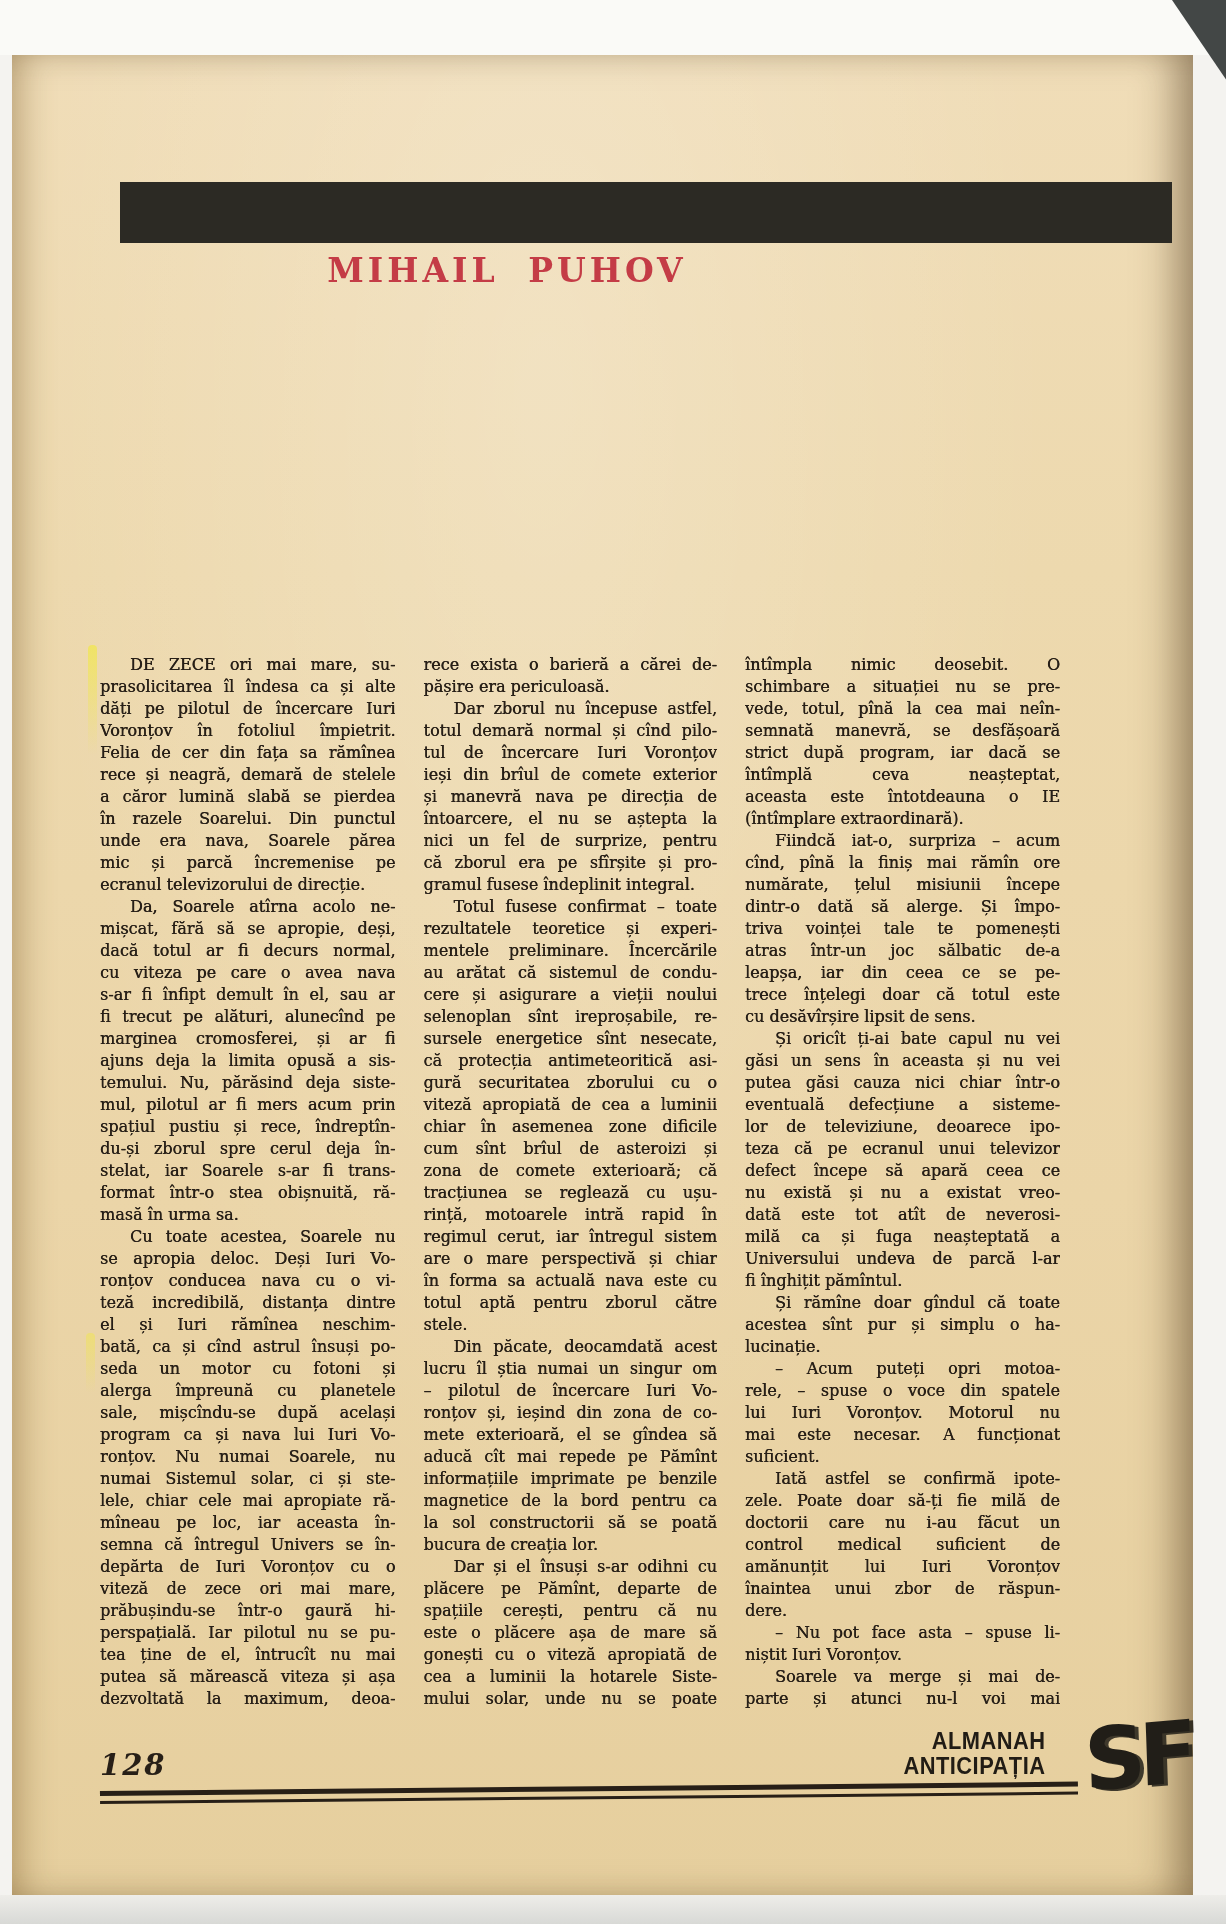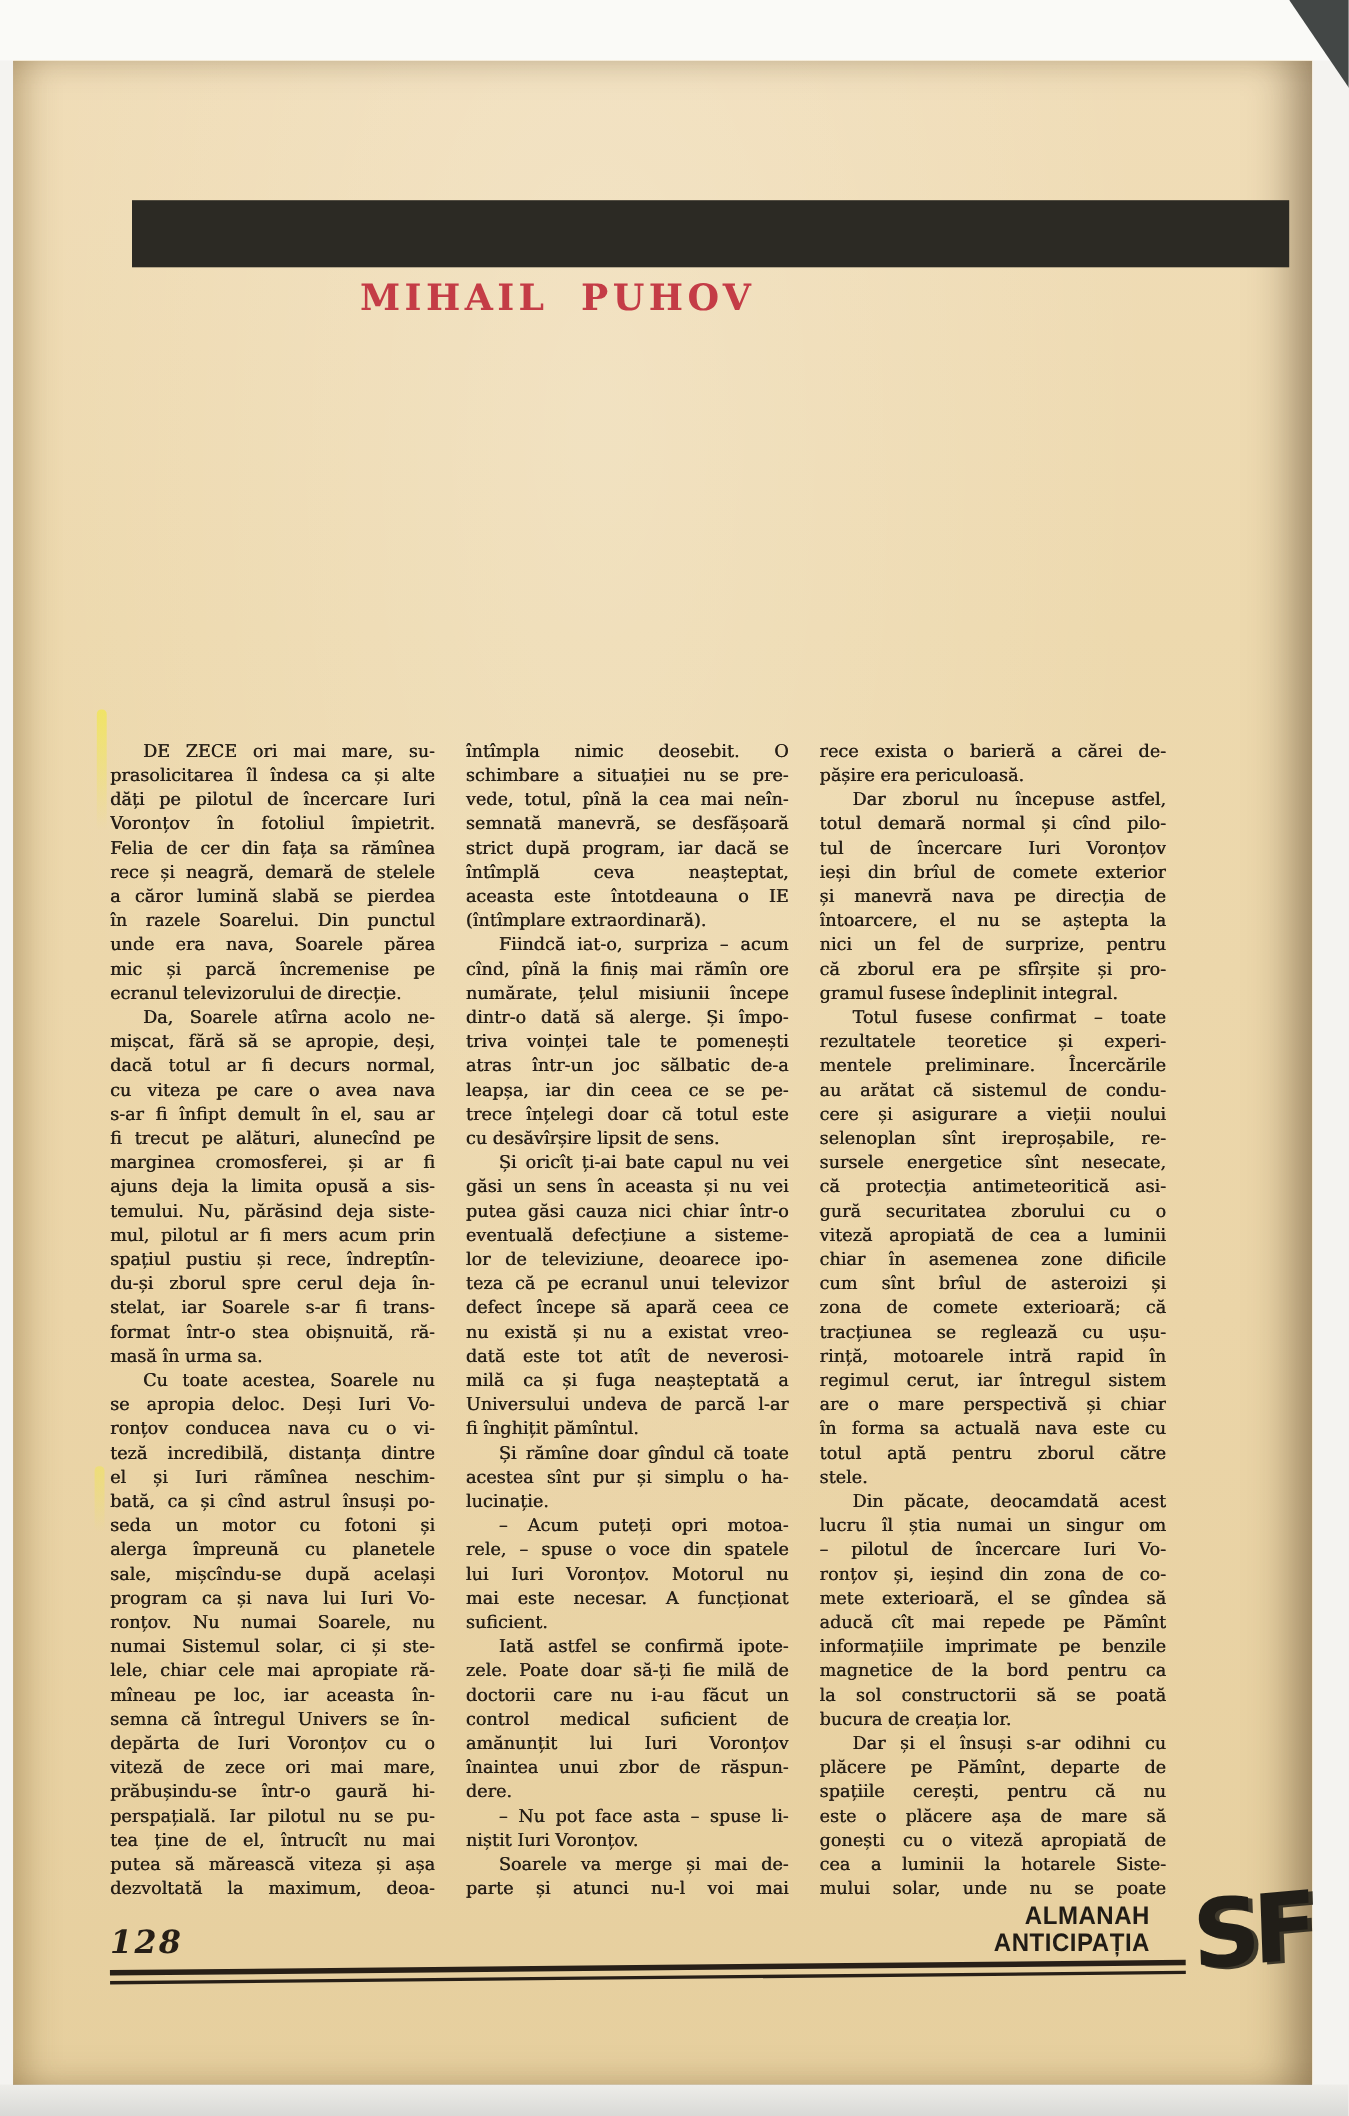--- a/index.html
+++ b/index.html
@@ -14,21 +14,21 @@
   .author{position:absolute;left:95px;top:196px;width:800px;text-align:center;
     font-family:"DejaVu Serif",serif;font-weight:bold;font-size:33px;letter-spacing:4px;word-spacing:14px;
     color:#c43c46;}
   .dome{position:absolute;left:83px;top:238px;width:1085px;height:360px;}
   .dome svg{position:absolute;left:0;top:0;}
   .tline{position:absolute;left:0;width:100%;text-align:center;color:#f1e3bf;
     font-family:"DejaVu Sans",sans-serif;font-weight:bold;font-size:95px;line-height:1;
     transform:scaleX(.85);}
   .t1{top:50px;letter-spacing:5px;word-spacing:46px;}
   .t2{top:158px;letter-spacing:9px;word-spacing:88px;}
-  .cols{position:absolute;left:88px;top:617px;width:960px;display:flex;gap:28px;color:#271f17;}
+  .cols{position:absolute;left:88px;top:599px;width:960px;display:flex;gap:28px;color:#271f17;}
   .col{width:302px;overflow:hidden;}
   .col:nth-child(2){width:300px;}
   .col:nth-child(3){width:322px;}
   .line{font-size:16px;line-height:22px;height:22px;text-align:justify;text-align-last:justify;
     white-space:nowrap;text-shadow:0.35px 0 0 currentColor;}
   .line.indent{padding-left:30px;}
   .line.pend{text-align-last:left;}
   .pagenum{position:absolute;left:88px;top:1693px;font-style:italic;font-weight:bold;font-size:29px;
     letter-spacing:2px;color:#271f17;}
   .rule{position:absolute;left:88px;top:1736px;width:978px;transform:rotate(-0.55deg);transform-origin:left center;}
@@ -111,20 +111,70 @@
           <div class="line">semna că întregul Univers se în-</div>
           <div class="line">depărta de Iuri Voronțov cu o</div>
           <div class="line">viteză de zece ori mai mare,</div>
           <div class="line">prăbușindu-se într-o gaură hi-</div>
           <div class="line">perspațială. Iar pilotul nu se pu-</div>
           <div class="line">tea ține de el, întrucît nu mai</div>
           <div class="line">putea să mărească viteza și așa</div>
           <div class="line">dezvoltată la maximum, deoa-</div>
         </div>
         <div class="col">
+          <div class="line">rece exista o barieră a cărei de-</div>
+          <div class="line pend">pășire era periculoasă.</div>
+          <div class="line indent">Dar zborul nu începuse astfel,</div>
+          <div class="line">totul demară normal și cînd pilo-</div>
+          <div class="line">tul de încercare Iuri Voronțov</div>
+          <div class="line">ieși din brîul de comete exterior</div>
+          <div class="line">și manevră nava pe direcția de</div>
+          <div class="line">întoarcere, el nu se aștepta la</div>
+          <div class="line">nici un fel de surprize, pentru</div>
+          <div class="line">că zborul era pe sfîrșite și pro-</div>
+          <div class="line pend">gramul fusese îndeplinit integral.</div>
+          <div class="line indent">Totul fusese confirmat – toate</div>
+          <div class="line">rezultatele teoretice și experi-</div>
+          <div class="line">mentele preliminare. Încercările</div>
+          <div class="line">au arătat că sistemul de condu-</div>
+          <div class="line">cere și asigurare a vieții noului</div>
+          <div class="line">selenoplan sînt ireproșabile, re-</div>
+          <div class="line">sursele energetice sînt nesecate,</div>
+          <div class="line">că protecția antimeteoritică asi-</div>
+          <div class="line">gură securitatea zborului cu o</div>
+          <div class="line">viteză apropiată de cea a luminii</div>
+          <div class="line">chiar în asemenea zone dificile</div>
+          <div class="line">cum sînt brîul de asteroizi și</div>
+          <div class="line">zona de comete exterioară; că</div>
+          <div class="line">tracțiunea se reglează cu ușu-</div>
+          <div class="line">rință, motoarele intră rapid în</div>
+          <div class="line">regimul cerut, iar întregul sistem</div>
+          <div class="line">are o mare perspectivă și chiar</div>
+          <div class="line">în forma sa actuală nava este cu</div>
+          <div class="line">totul aptă pentru zborul către</div>
+          <div class="line pend">stele.</div>
+          <div class="line indent">Din păcate, deocamdată acest</div>
+          <div class="line">lucru îl știa numai un singur om</div>
+          <div class="line">– pilotul de încercare Iuri Vo-</div>
+          <div class="line">ronțov și, ieșind din zona de co-</div>
+          <div class="line">mete exterioară, el se gîndea să</div>
+          <div class="line">aducă cît mai repede pe Pămînt</div>
+          <div class="line">informațiile imprimate pe benzile</div>
+          <div class="line">magnetice de la bord pentru ca</div>
+          <div class="line">la sol constructorii să se poată</div>
+          <div class="line pend">bucura de creația lor.</div>
+          <div class="line indent">Dar și el însuși s-ar odihni cu</div>
+          <div class="line">plăcere pe Pămînt, departe de</div>
+          <div class="line">spațiile cerești, pentru că nu</div>
+          <div class="line">este o plăcere așa de mare să</div>
+          <div class="line">gonești cu o viteză apropiată de</div>
+          <div class="line">cea a luminii la hotarele Siste-</div>
+          <div class="line">mului solar, unde nu se poate</div>
+        </div>
+        <div class="col">
           <div class="line">întîmpla nimic deosebit. O</div>
           <div class="line">schimbare a situației nu se pre-</div>
           <div class="line">vede, totul, pînă la cea mai neîn-</div>
           <div class="line">semnată manevră, se desfășoară</div>
           <div class="line">strict după program, iar dacă se</div>
           <div class="line">întîmplă ceva neașteptat,</div>
           <div class="line">aceasta este întotdeauna o IE</div>
           <div class="line pend">(întîmplare extraordinară).</div>
           <div class="line indent">Fiindcă iat-o, surpriza – acum</div>
           <div class="line">cînd, pînă la finiș mai rămîn ore</div>
@@ -160,70 +210,20 @@
           <div class="line">doctorii care nu i-au făcut un</div>
           <div class="line">control medical suficient de</div>
           <div class="line">amănunțit lui Iuri Voronțov</div>
           <div class="line">înaintea unui zbor de răspun-</div>
           <div class="line pend">dere.</div>
           <div class="line indent">– Nu pot face asta – spuse li-</div>
           <div class="line pend">niștit Iuri Voronțov.</div>
           <div class="line indent">Soarele va merge și mai de-</div>
           <div class="line">parte și atunci nu-l voi mai</div>
         </div>
-        <div class="col">
-          <div class="line">rece exista o barieră a cărei de-</div>
-          <div class="line pend">pășire era periculoasă.</div>
-          <div class="line indent">Dar zborul nu începuse astfel,</div>
-          <div class="line">totul demară normal și cînd pilo-</div>
-          <div class="line">tul de încercare Iuri Voronțov</div>
-          <div class="line">ieși din brîul de comete exterior</div>
-          <div class="line">și manevră nava pe direcția de</div>
-          <div class="line">întoarcere, el nu se aștepta la</div>
-          <div class="line">nici un fel de surprize, pentru</div>
-          <div class="line">că zborul era pe sfîrșite și pro-</div>
-          <div class="line pend">gramul fusese îndeplinit integral.</div>
-          <div class="line indent">Totul fusese confirmat – toate</div>
-          <div class="line">rezultatele teoretice și experi-</div>
-          <div class="line">mentele preliminare. Încercările</div>
-          <div class="line">au arătat că sistemul de condu-</div>
-          <div class="line">cere și asigurare a vieții noului</div>
-          <div class="line">selenoplan sînt ireproșabile, re-</div>
-          <div class="line">sursele energetice sînt nesecate,</div>
-          <div class="line">că protecția antimeteoritică asi-</div>
-          <div class="line">gură securitatea zborului cu o</div>
-          <div class="line">viteză apropiată de cea a luminii</div>
-          <div class="line">chiar în asemenea zone dificile</div>
-          <div class="line">cum sînt brîul de asteroizi și</div>
-          <div class="line">zona de comete exterioară; că</div>
-          <div class="line">tracțiunea se reglează cu ușu-</div>
-          <div class="line">rință, motoarele intră rapid în</div>
-          <div class="line">regimul cerut, iar întregul sistem</div>
-          <div class="line">are o mare perspectivă și chiar</div>
-          <div class="line">în forma sa actuală nava este cu</div>
-          <div class="line">totul aptă pentru zborul către</div>
-          <div class="line pend">stele.</div>
-          <div class="line indent">Din păcate, deocamdată acest</div>
-          <div class="line">lucru îl știa numai un singur om</div>
-          <div class="line">– pilotul de încercare Iuri Vo-</div>
-          <div class="line">ronțov și, ieșind din zona de co-</div>
-          <div class="line">mete exterioară, el se gîndea să</div>
-          <div class="line">aducă cît mai repede pe Pămînt</div>
-          <div class="line">informațiile imprimate pe benzile</div>
-          <div class="line">magnetice de la bord pentru ca</div>
-          <div class="line">la sol constructorii să se poată</div>
-          <div class="line pend">bucura de creația lor.</div>
-          <div class="line indent">Dar și el însuși s-ar odihni cu</div>
-          <div class="line">plăcere pe Pămînt, departe de</div>
-          <div class="line">spațiile cerești, pentru că nu</div>
-          <div class="line">este o plăcere așa de mare să</div>
-          <div class="line">gonești cu o viteză apropiată de</div>
-          <div class="line">cea a luminii la hotarele Siste-</div>
-          <div class="line">mului solar, unde nu se poate</div>
-        </div>
       </div>
 
     <div class="pagenum">128</div>
 
     <div class="rule">
       <div class="a"></div>
       <div class="b"></div>
     </div>
 
     <div class="brand">

